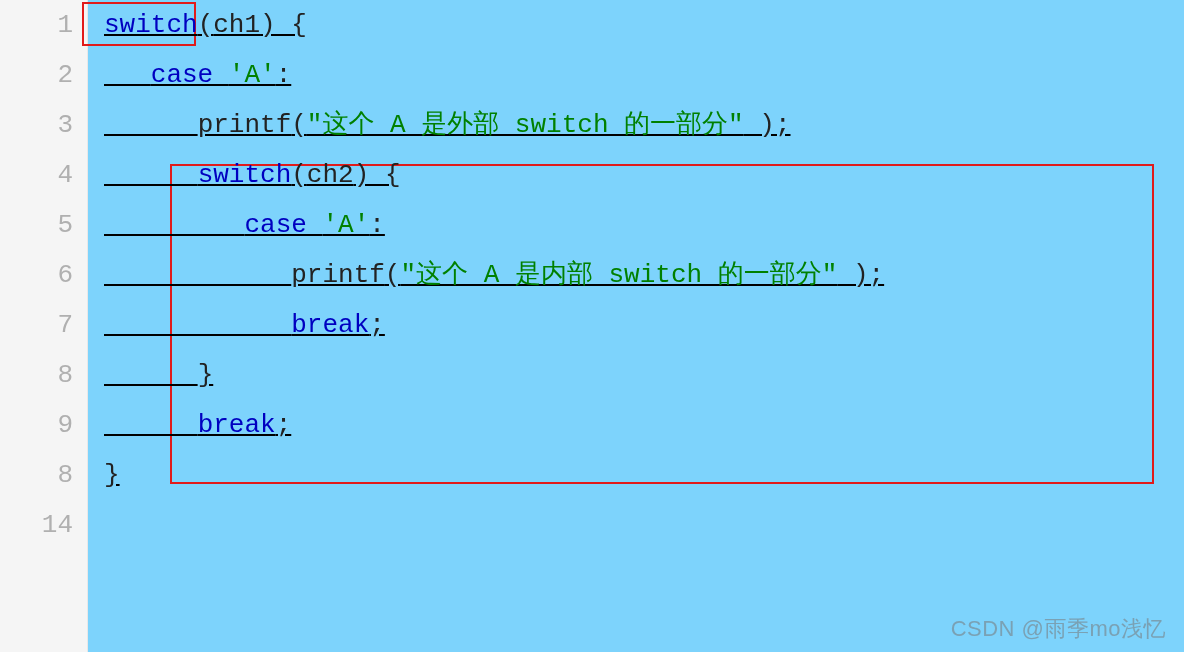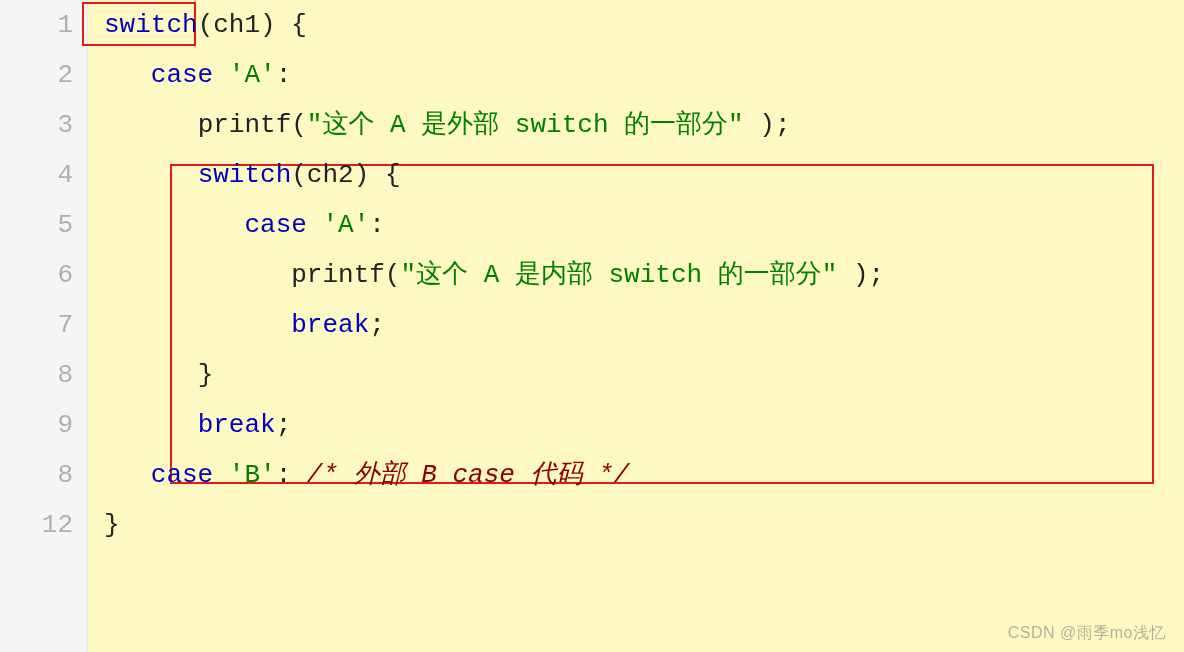--- a/index.html
+++ b/index.html
@@ -23,23 +23,24 @@
     width: 88px;
     background: #f5f5f5;
     color: #b0b0b0;
     text-align: right;
     padding-right: 14px;
     border-right: 1px solid #e8e8e8;
     user-select: none;
   }
   .code {
     flex: 1;
-    background: #fef9c3;
+    background: #7dd3fc;
     padding-left: 16px;
     position: relative;
+    text-decoration: underline;
   }
   .line {
     height: 50px;
     line-height: 50px;
     white-space: pre;
   }
   .code .line { position: relative; }
   .kw     { color: #0000c0; }
   .ident  { color: #222222; }
   .punct  { color: #222222; }
@@ -48,21 +49,21 @@
   
   .hl-box {
     position: absolute;
     border: 2px solid #e11a1a;
     pointer-events: none;
   }
   .watermark {
     position: absolute;
     right: 18px;
     bottom: 8px;
-    font-size: 16px;
+    font-size: 22px;
     color: rgba(120,120,120,0.55);
     font-family: sans-serif;
     letter-spacing: 0.5px;
   }
 </style>
 </head>
 <body>
 
 <div class="code-container">
 
@@ -70,21 +71,21 @@
     <div class="line">1</div>
     <div class="line">2</div>
     <div class="line">3</div>
     <div class="line">4</div>
     <div class="line">5</div>
     <div class="line">6</div>
     <div class="line">7</div>
     <div class="line">8</div>
     <div class="line">9</div>
     <div class="line">8</div>
-    <div class="line">12</div>
+    <div class="line">14</div>
   </div>
 
   <div class="code">
 
     <div class="hl-box" style="top:2px;left:-6px;width:114px;height:44px;"></div>
     <div class="hl-box" style="top:164px;left:82px;width:984px;height:320px;"></div>
 
     <div class="line"><span class="kw">switch</span><span class="punct">(</span><span class="ident">ch1</span><span class="punct">) {</span></div>
 
     <div class="line"><span>   </span><span class="kw">case </span><span class="str">'A'</span><span class="punct">:</span></div>
@@ -97,20 +98,19 @@
 
     <div class="line"><span>            </span><span class="ident">printf</span><span class="punct">(</span><span class="str">"这个 A 是内部 switch 的一部分"</span><span class="punct"> );</span></div>
 
     <div class="line"><span>            </span><span class="kw">break</span><span class="punct">;</span></div>
 
 
     <div class="line"><span>      </span><span class="punct">}</span></div>
 
     <div class="line"><span>      </span><span class="kw">break</span><span class="punct">;</span></div>
 
-    <div class="line"><span>   </span><span class="kw">case </span><span class="str">'B'</span><span class="punct">: </span><span class="cmt">/* 外部 B case 代码 */</span></div>
 
     <div class="line"><span class="punct">}</span></div>
 
   </div>
 </div>
 
 <div class="watermark">CSDN @雨季mo浅忆</div>
 
 </body></html>

